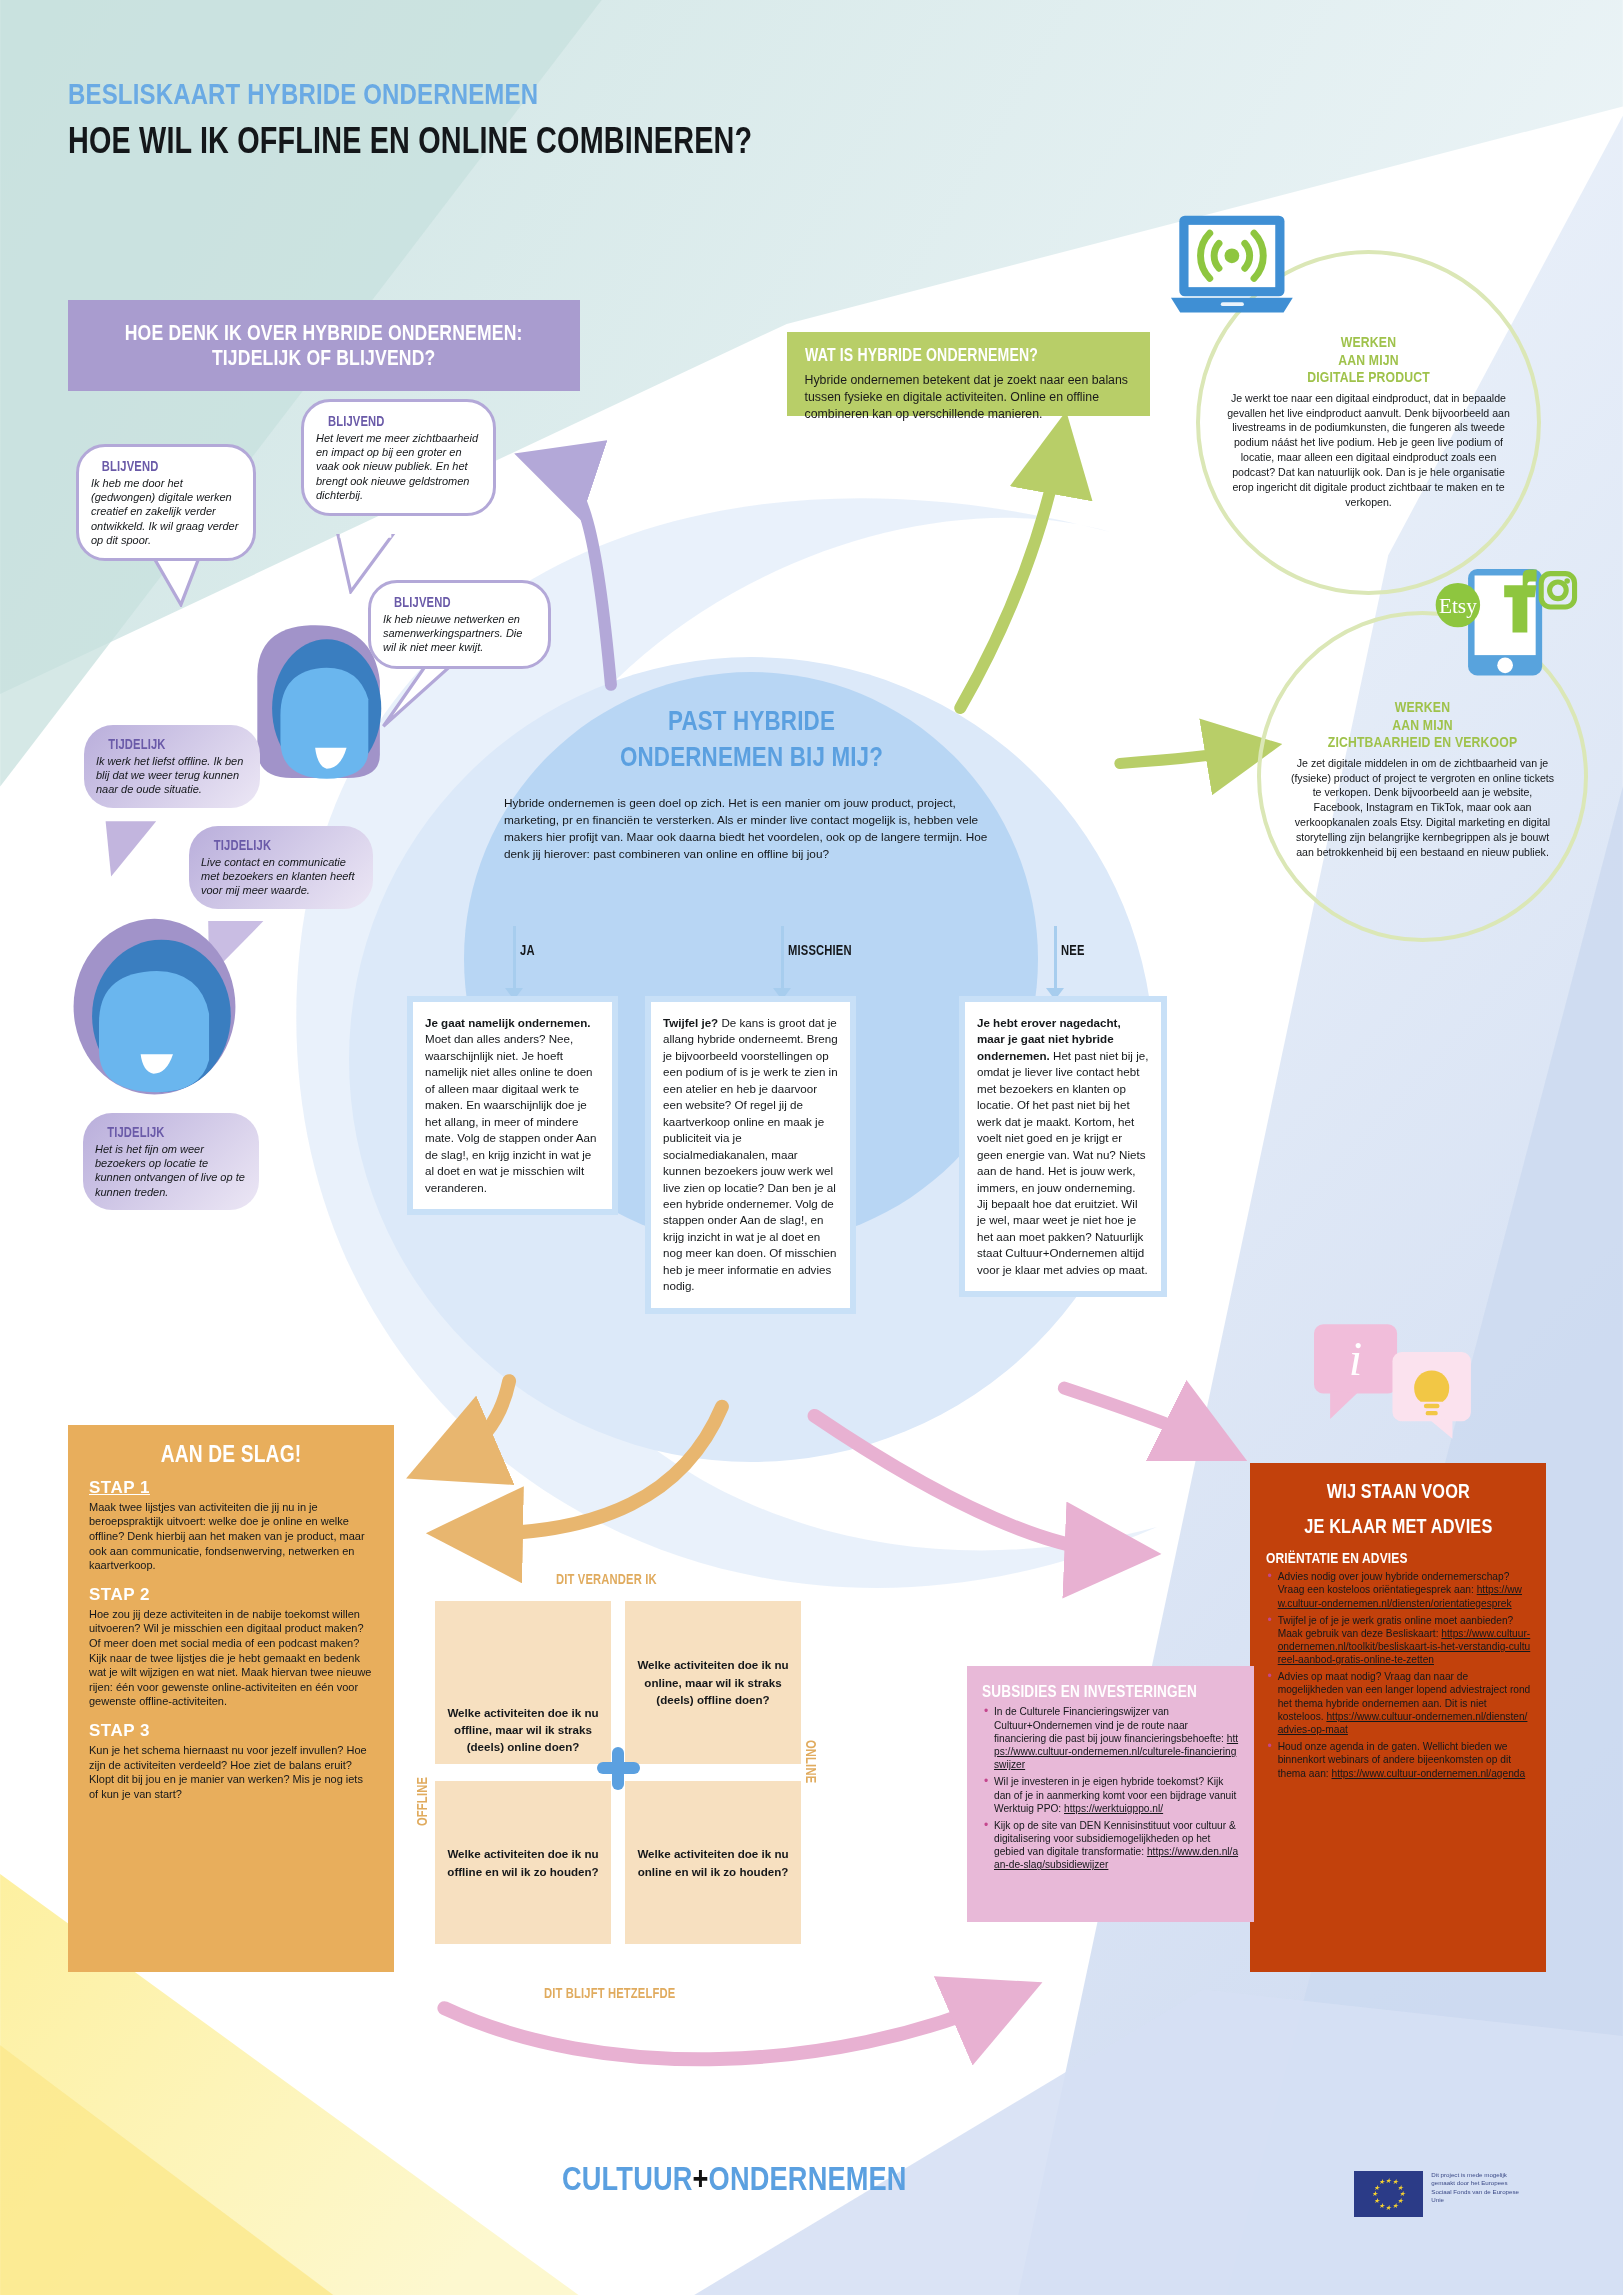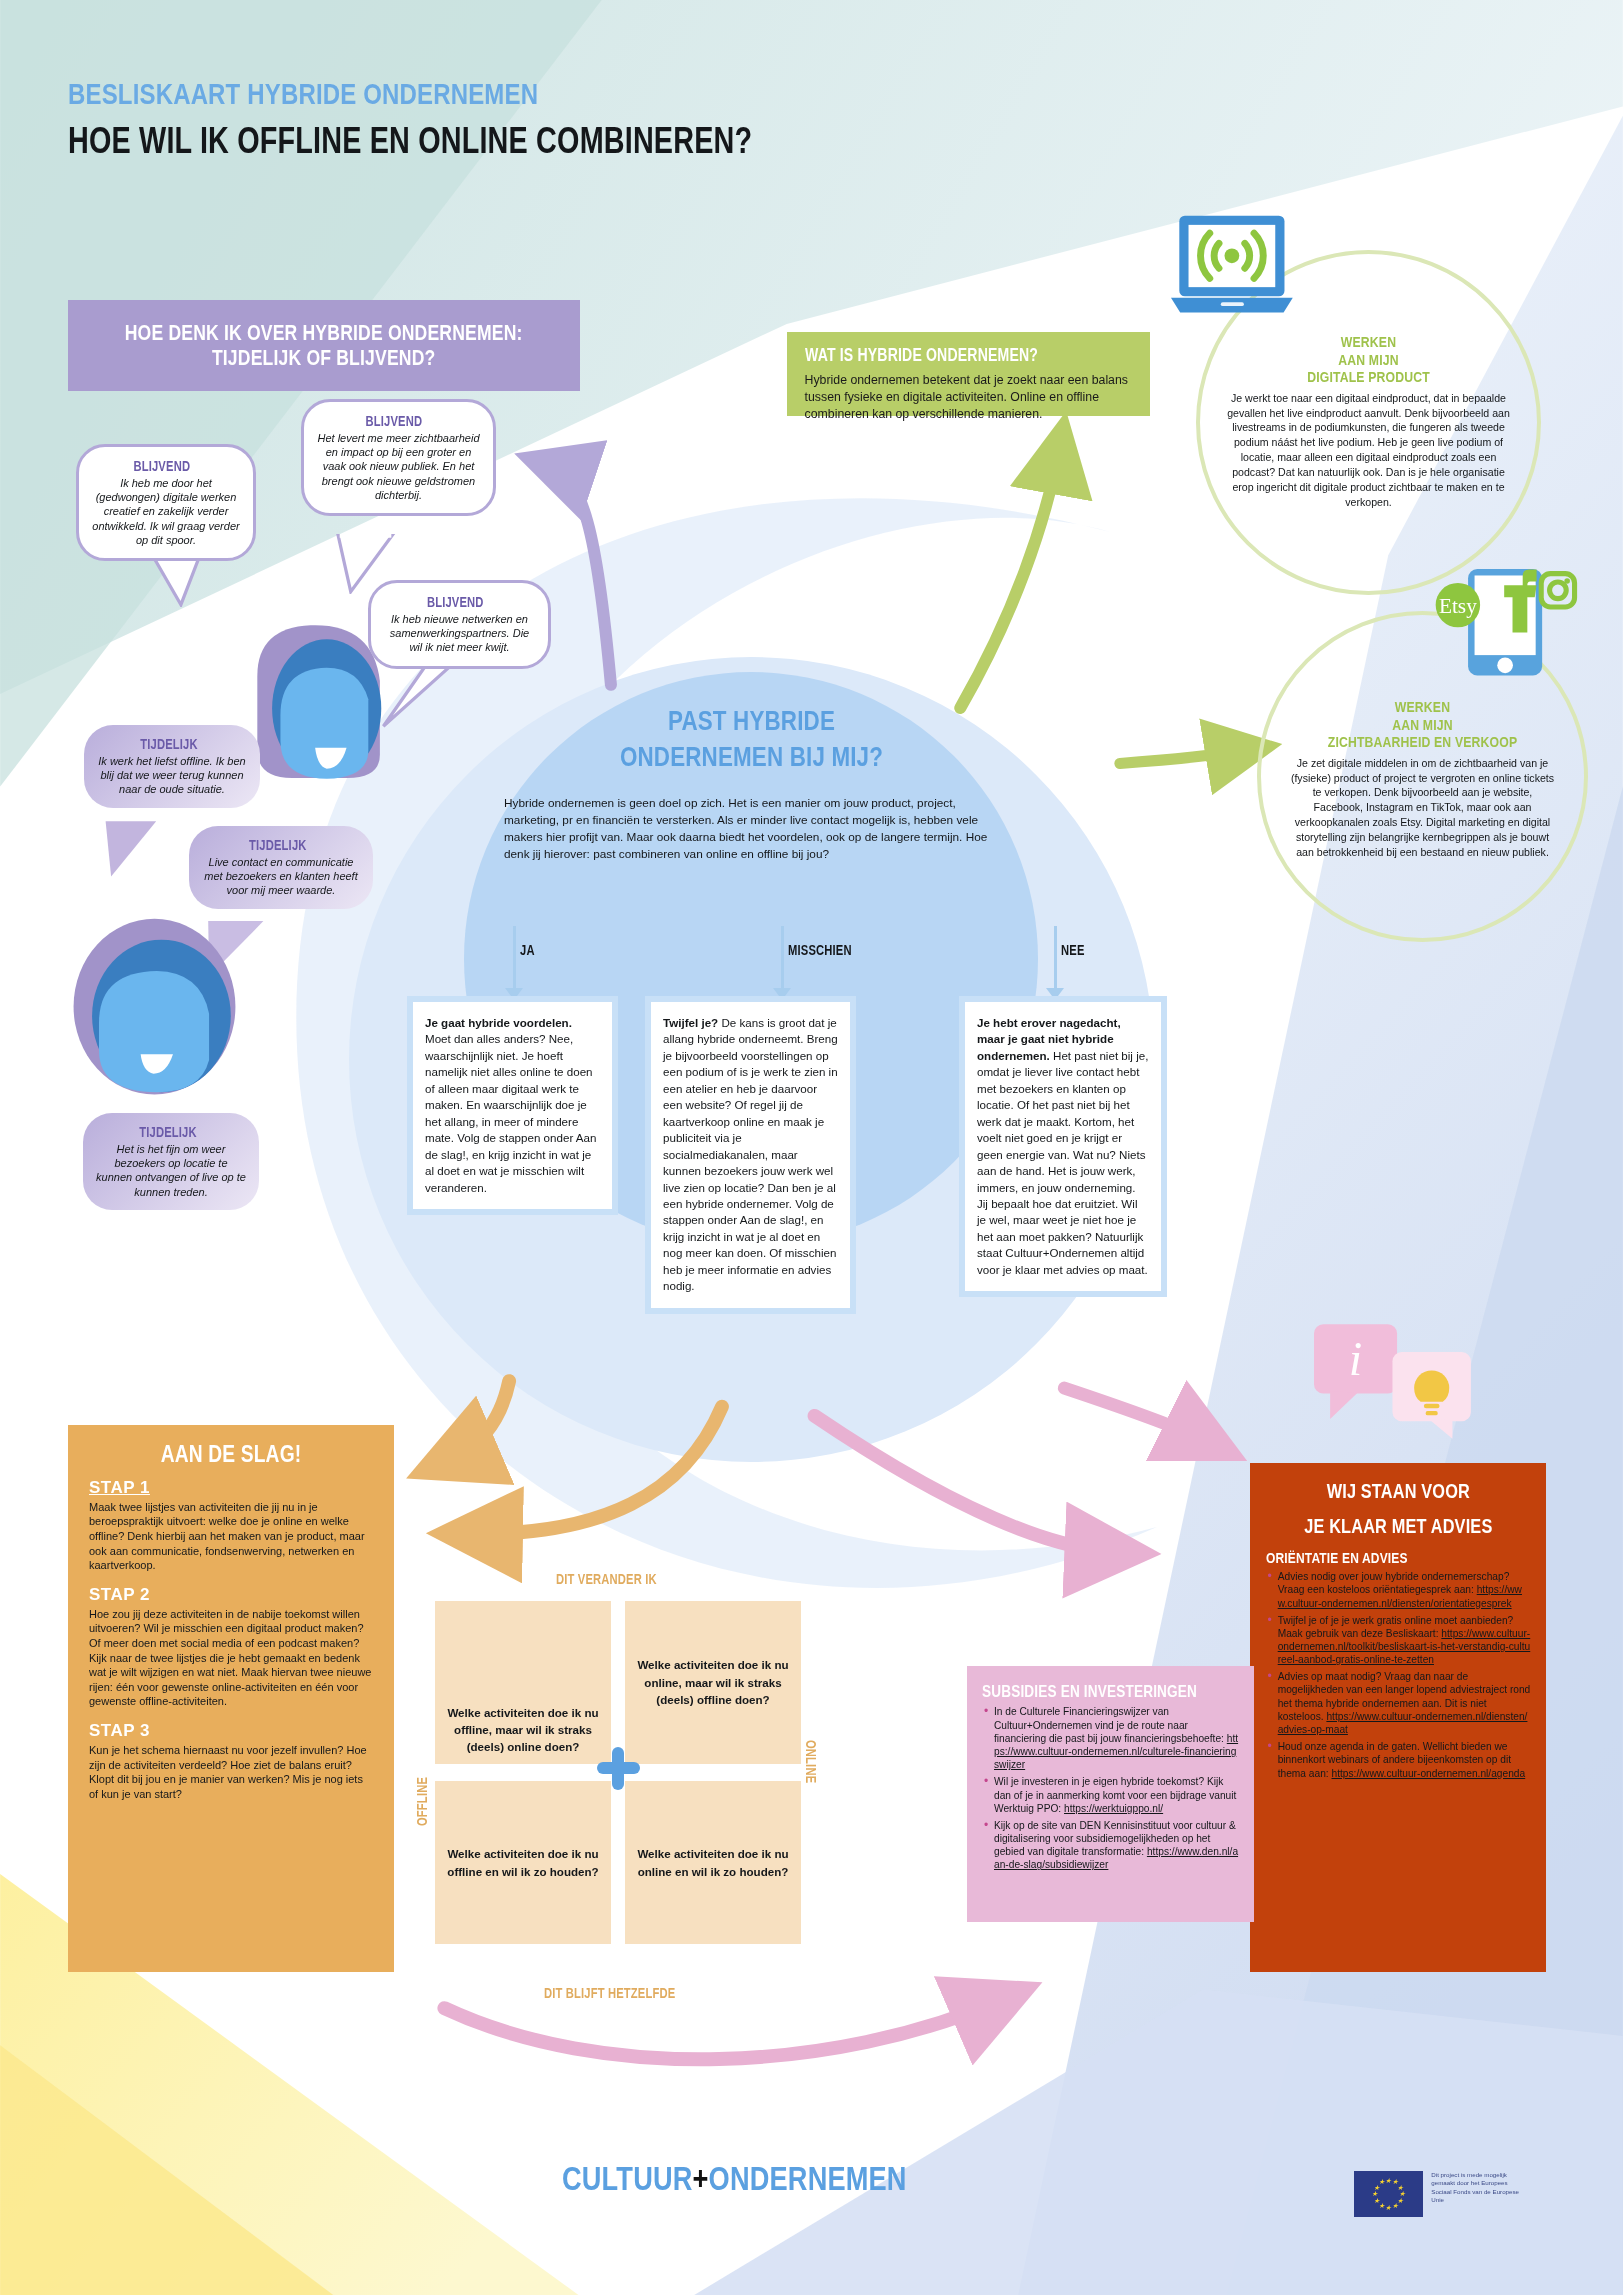--- a/index.html
+++ b/index.html
@@ -30,21 +30,21 @@
   #purpleBox { left:68px; top:300px; width:512px; height:91px;
       background:#a99ccf; display:flex; align-items:center; justify-content:center; }
   #purpleBox .ptitle { font-size:22px; }
 
   
   #greenBox { left:787px; top:332px; width:363px; height:84px; background:#b8ce68; padding:14px 17.6px 0 17.6px; }
   #greenBox .ptitle { font-size:17.6px; text-align:left; margin-bottom:6.5px; }
   #greenBox p { font-size:12.3px; color:#1a1a1a; line-height:1.38; font-family:"Liberation Sans Narrow","Liberation Sans",sans-serif; }
 
   
-  .bub { position:absolute; z-index:18; text-align:center; }
+  .bub { position:absolute; z-index:18; }
   .bub .lbl { color:#6a5aa8; font-size:14px; margin-bottom:1.9px; }
   .bub p { font-style:italic; font-size:11px; line-height:1.30; color:#14171a;
            font-family:"Liberation Sans Narrow","Liberation Sans",sans-serif; }
   .bub.out { background:#ffffff; border:3.2px solid #b3a8d8; border-radius:29px; padding:11px 12px; }
   .bub.fill { background:linear-gradient(135deg,#b9aedb 0%,#ece7f5 100%); border:none; border-radius:29px; padding:11px 12px; }
 
   
   #bigCircle { position:absolute; left:349px; top:657px; width:805px; height:805px;
       border-radius:50%; background:#dce9f9; z-index:8; }
   #innerArc { position:absolute; left:464px; top:672px; width:574px; height:574px;
@@ -256,21 +256,21 @@
   <div class="lab cond" style="left:7.4px; top:15.7px;">MISSCHIEN</div>
   <div class="ah" style="top:62px;"></div>
 </div>
 <div class="conn" style="left:1054px; top:926px; height:62px;">
   <div class="vl" style="height:62px;"></div>
   <div class="lab cond" style="left:7.4px; top:15.7px;">NEE</div>
   <div class="ah" style="top:62px;"></div>
 </div>
 
 <div class="acard" style="left:407px; top:996px; width:211px;">
-  <p><b>Je gaat hybride voordelen.</b><span> Moet dan alles anders? Nee, waarschijnlijk niet. Je hoeft namelijk niet alles online te doen of alleen maar digitaal werk te maken. En waarschijnlijk doe je het allang, in meer of mindere mate. Volg de stappen onder Aan de slag!, en krijg inzicht in wat je al doet en wat je misschien wilt veranderen.</span></p>
+  <p><b>Je gaat namelijk ondernemen.</b><span> Moet dan alles anders? Nee, waarschijnlijk niet. Je hoeft namelijk niet alles online te doen of alleen maar digitaal werk te maken. En waarschijnlijk doe je het allang, in meer of mindere mate. Volg de stappen onder Aan de slag!, en krijg inzicht in wat je al doet en wat je misschien wilt veranderen.</span></p>
 </div>
 <div class="acard" style="left:645px; top:996px; width:211px;">
   <p><b>Twijfel je?</b><span> De kans is groot dat je allang hybride onderneemt. Breng je bijvoorbeeld voorstellingen op een podium of is je werk te zien in een atelier en heb je daarvoor een website? Of regel jij de kaartverkoop online en maak je publiciteit via je socialmediakanalen, maar kunnen bezoekers jouw werk wel live zien op locatie? Dan ben je al een hybride ondernemer. Volg de stappen onder Aan de slag!, en krijg inzicht in wat je al doet en nog meer kan doen. Of misschien heb je meer informatie en advies nodig.</span></p>
 </div>
 <div class="acard" style="left:959px; top:996px; width:208px;">
   <p><b>Je hebt erover nagedacht, maar je gaat niet hybride ondernemen.</b><span> Het past niet bij je, omdat je liever live contact hebt met bezoekers en klanten op locatie. Of het past niet bij het werk dat je maakt. Kortom, het voelt niet goed en je krijgt er geen energie van. Wat nu? Niets aan de hand. Het is jouw werk, immers, en jouw onderneming. Jij bepaalt hoe dat eruitziet. Wil je wel, maar weet je niet hoe je het aan moet pakken? Natuurlijk staat Cultuur+Ondernemen altijd voor je klaar met advies op maat.</span></p>
 </div>
 
 <div class="gcirc" style="left:1196px; top:250px; width:345px; height:345px; padding-top:79px;">
   <div class="condc gt">WERKEN</div>

